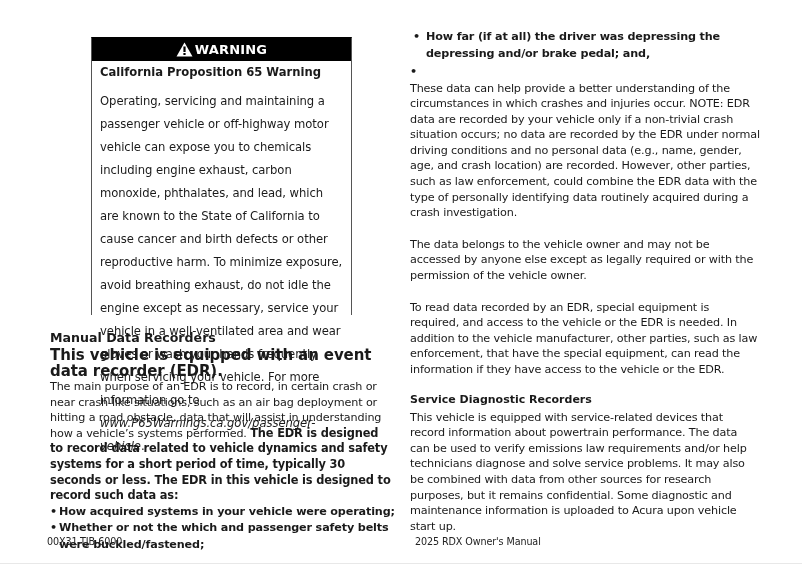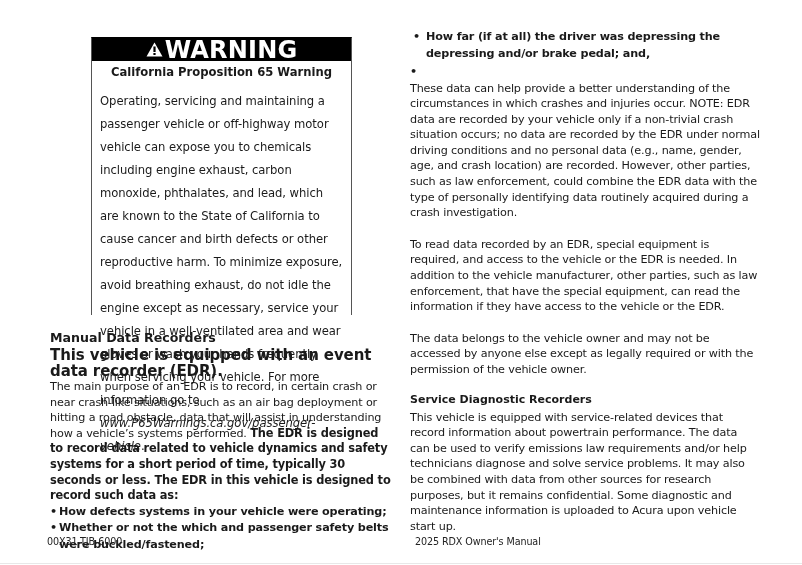--- a/index.html
+++ b/index.html
@@ -10,25 +10,25 @@
   .page { position: absolute; inset: 0; }
 
   
   .warn-box {
     position: absolute; left: 91px; top: 37px; width: 261px; height: 278px;
     border-left: 1px solid #555; border-right: 1px solid #555; border-top: 1px solid #000;
     box-sizing: border-box;
   }
   .warn-header {
     background: #000; color: #fff; height: 23px; display: flex; align-items: center; justify-content: center;
-    font-family: "DejaVu Sans", sans-serif; font-weight: bold; font-size: 24px; letter-spacing: 0.2px;
+    font-family: "DejaVu Sans", sans-serif; font-weight: bold; font-size: 13px; letter-spacing: 0.2px;
   }
   .warn-header svg { margin-right: 2px; }
   .warn-body { padding: 4px 8px 0 8px; }
-  .warn-title { font-weight: bold; font-size: 11.6px; line-height: 15px; margin: 0 0 10px 0; text-align: center; }
+  .warn-title { font-weight: bold; font-size: 11.6px; line-height: 15px; margin: 0 0 10px 0; }
   .warn-text { font-size: 11.6px; line-height: 23px; margin: 0; letter-spacing: -0.05px; }
   .warn-text .url { font-style: italic; }
 
   
   .sec-head { position: absolute; font-weight: bold; font-size: 12.6px; line-height: 16px; }
   .p { font-size: 11.2px; line-height: 15.6px; margin: 0; letter-spacing: -0.15px; }
   .b { font-weight: bold; }
   .edr-block { position: absolute; left: 50px; top: 347px; width: 345px; }
   .bullet { display: flex; font-size: 11.2px; line-height: 16.5px; font-weight: bold; letter-spacing: -0.15px; }
   .bullet .dot { width: 9px; flex: none; }
@@ -57,39 +57,39 @@
       <p class="warn-text"><span>Operating, servicing and maintaining a passenger vehicle or off-highway motor vehicle can expose you to chemicals including engine exhaust, carbon monoxide, phthalates, and lead, which are known to the State of California to cause cancer and birth defects or other reproductive harm. To minimize exposure, avoid breathing exhaust, do not idle the engine except as necessary, service your vehicle in a well-ventilated area and wear gloves or wash your hands frequently when servicing your vehicle. For more information go to</span><br><span class="url">www.P65Warnings.ca.gov/passenger-vehicle</span><span>.</span></p>
     </div>
   </div>
 
   <div class="sec-head" style="left:50px; top:330px;">Manual Data Recorders</div>
   <div class="edr-block">
     <p class="p b" style="font-size:15px; line-height:16px; letter-spacing:-0.1px;">This vehicle is equipped with an event data recorder (EDR).</p>
     <p class="p"><span>The main purpose of an EDR is to record, in certain crash or near crash-like situations, such as an air bag deployment or hitting a road obstacle, data that will assist in understanding how a vehicle’s systems performed. </span><span class="b" style="font-size:11.4px;">The EDR is designed to record data related to vehicle dynamics and safety systems for a short period of time, typically 30 seconds or less. The EDR in this vehicle is designed to record such data as:</span></p>
     <div class="bullet">
         <span class="dot">•</span>
-        <span>How defects systems in your vehicle were operating;</span>
+        <span>How acquired systems in your vehicle were operating;</span>
       </div>
     <div class="bullet">
         <span class="dot">•</span>
         <span>Whether or not the which and passenger safety belts were buckled/fastened;</span>
       </div>
   </div>
 
   <div style="position:absolute; left:410px; top:29px; width:350px;">
     <div class="bullet indent">
         <span class="dot">•</span>
         <span>How far (if at all) the driver was depressing the depressing and/or brake pedal; and,</span>
       </div>
     <div class="bullet" style="margin-top:2px;">
         <span class="dot">•</span>
       </div>
     <p class="p">These data can help provide a better understanding of the circumstances in which crashes and injuries occur. NOTE: EDR data are recorded by your vehicle only if a non-trivial crash situation occurs; no data are recorded by the EDR under normal driving conditions and no personal data (e.g., name, gender, age, and crash location) are recorded. However, other parties, such as law enforcement, could combine the EDR data with the type of personally identifying data routinely acquired during a crash investigation.</p>
+    <p class="p" style="margin-top:16px;">The data belongs to the vehicle owner and may not be accessed by anyone else except as legally required or with the permission of the vehicle owner.</p>
     <p class="p" style="margin-top:16px;">To read data recorded by an EDR, special equipment is required, and access to the vehicle or the EDR is needed. In addition to the vehicle manufacturer, other parties, such as law enforcement, that have the special equipment, can read the information if they have access to the vehicle or the EDR.</p>
-    <p class="p" style="margin-top:16px;">The data belongs to the vehicle owner and may not be accessed by anyone else except as legally required or with the permission of the vehicle owner.</p>
     <div style="font-weight:bold; font-size:11px; line-height:16px; margin-top:14px;">Service Diagnostic Recorders</div>
     <p class="p" style="margin-top:2px;">This vehicle is equipped with service-related devices that record information about powertrain performance. The data can be used to verify emissions law requirements and/or help technicians diagnose and solve service problems. It may also be combined with data from other sources for research purposes, but it remains confidential. Some diagnostic and maintenance information is uploaded to Acura upon vehicle start up.</p>
   </div>
 
   <div class="footer" style="left:47px;">00X31-TJB-6000</div>
   <div class="footer" style="left:415px;">2025 RDX Owner's Manual</div>
   <div class="bottom-rule"></div>
 </div>
 
 </body></html>

